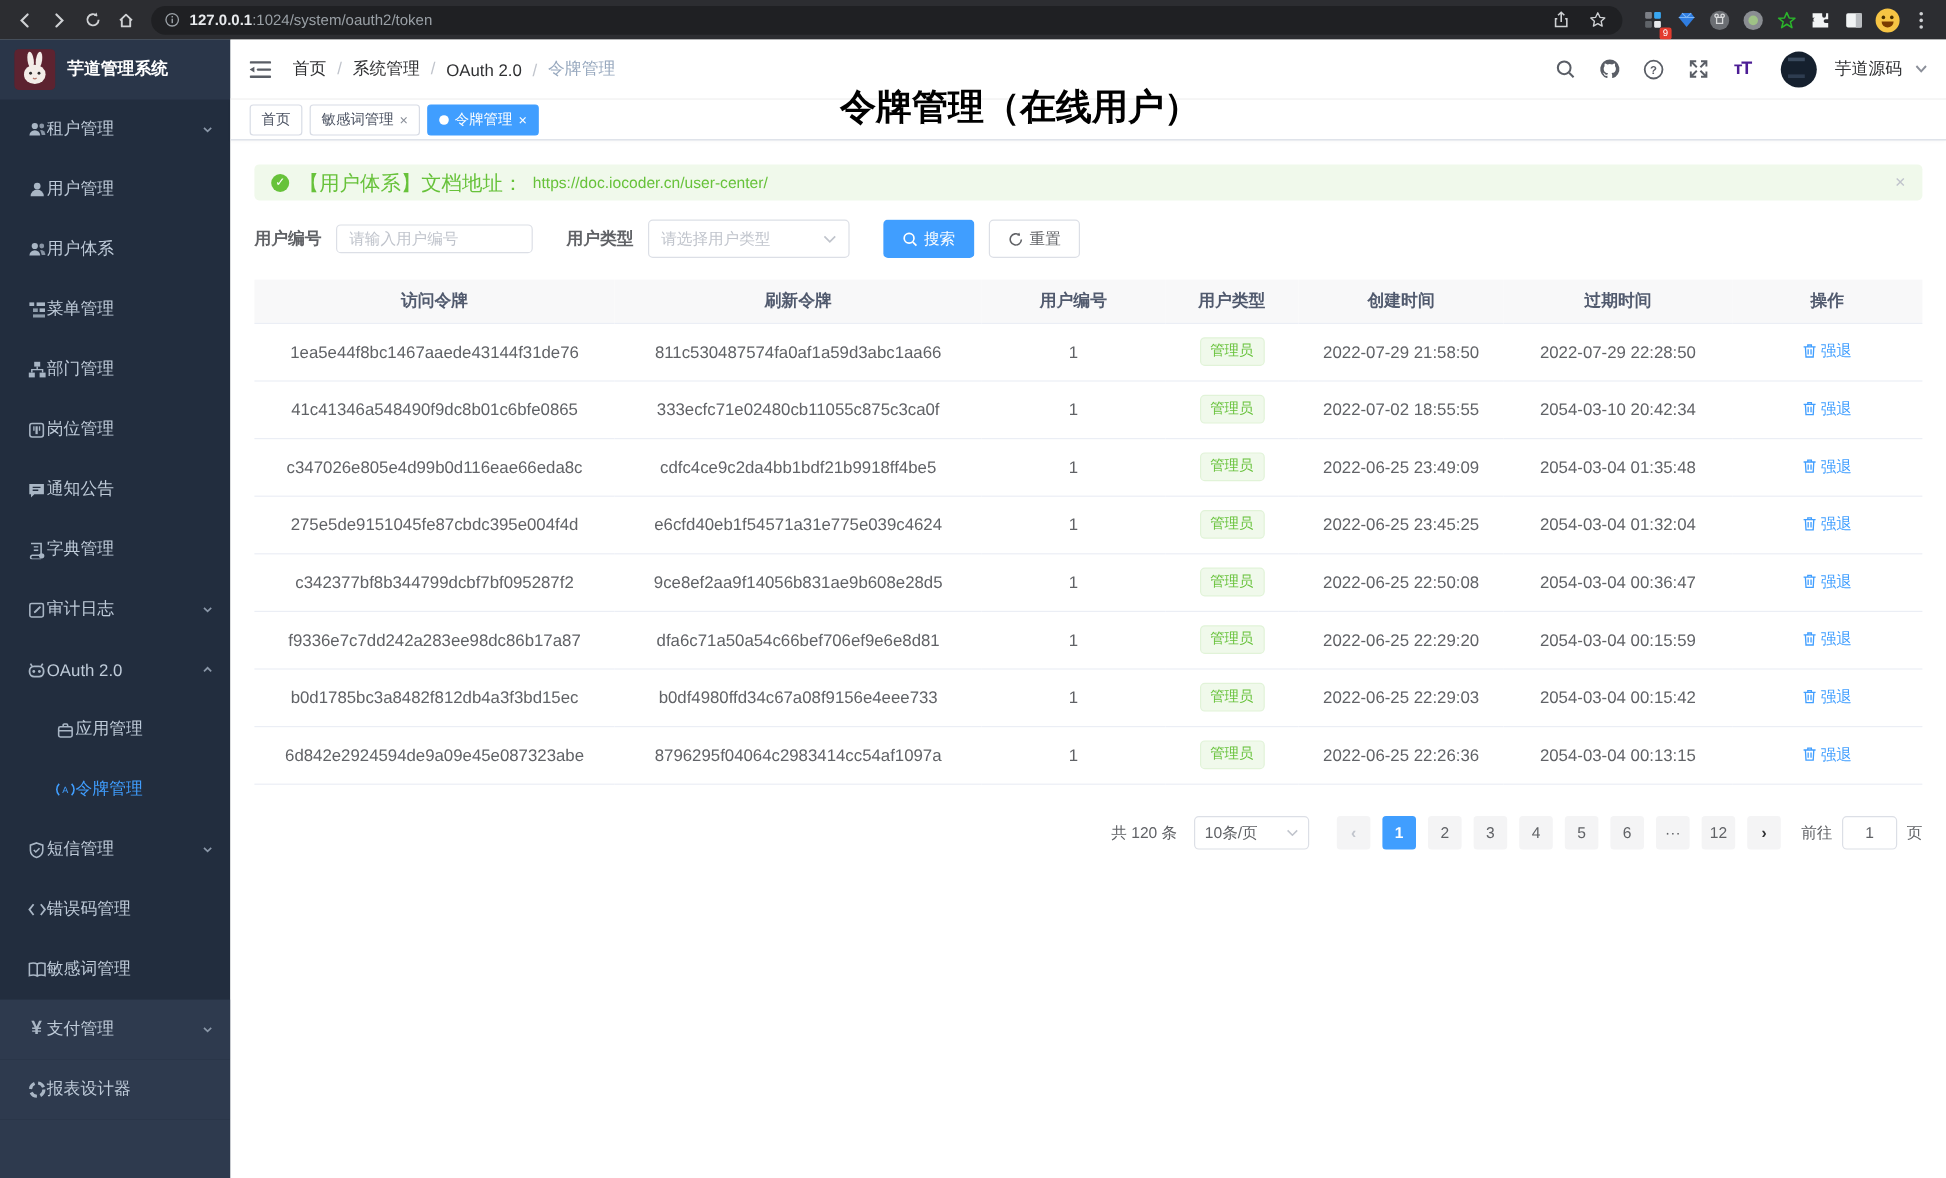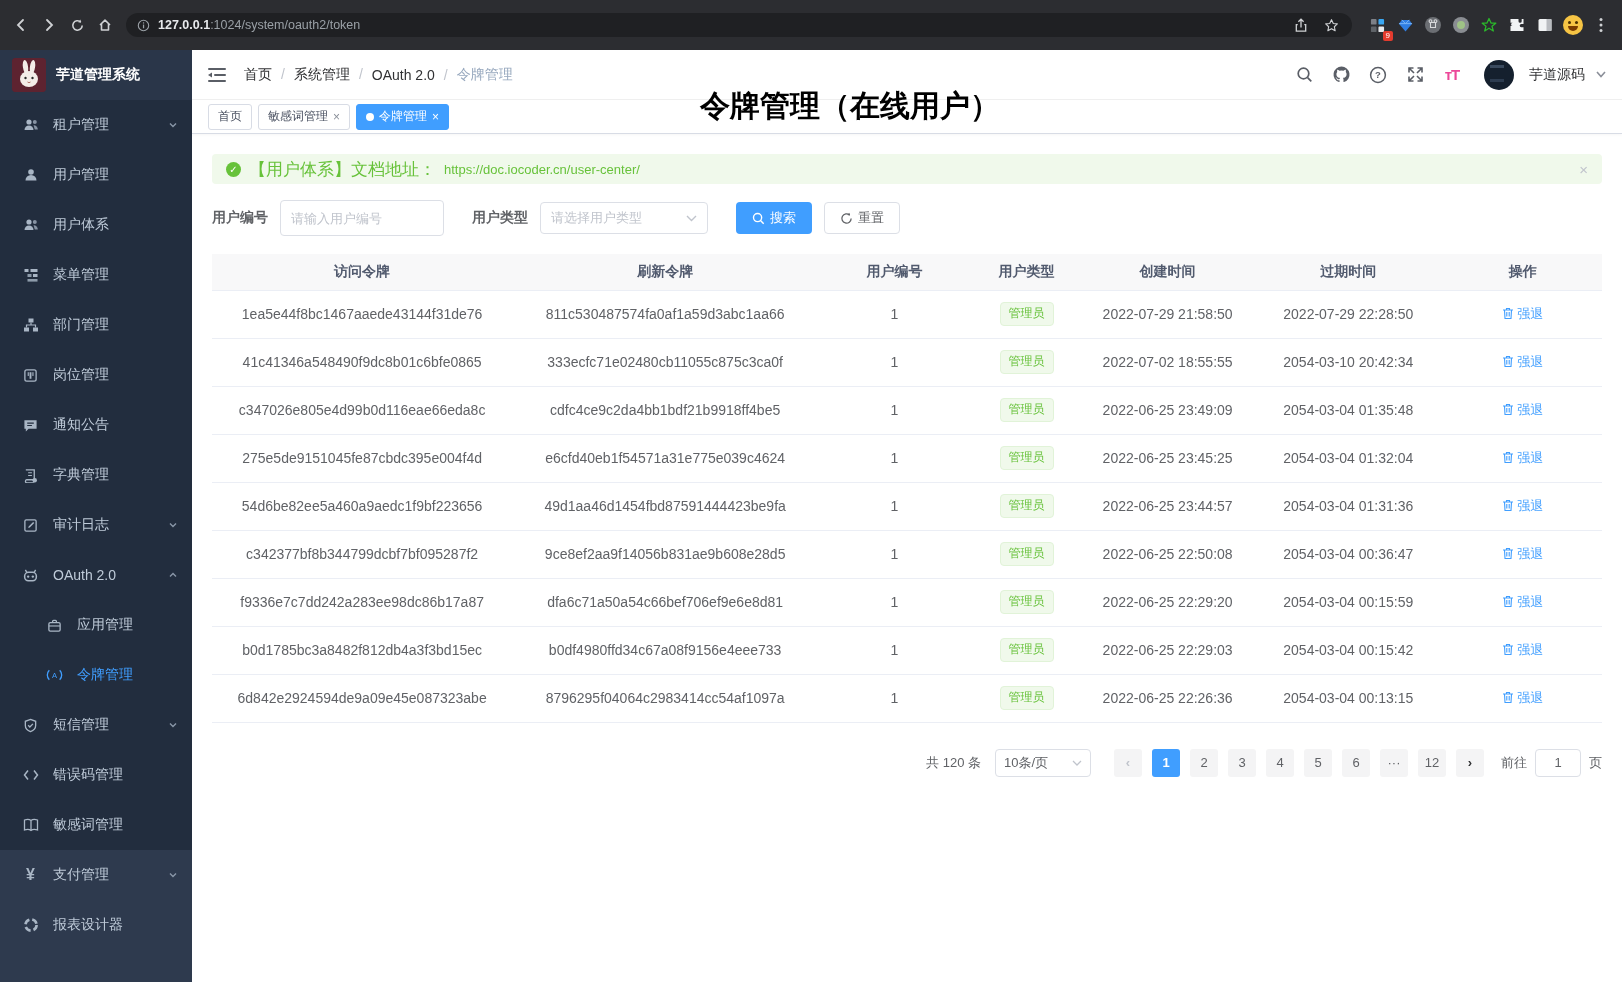--- a/index.html
+++ b/index.html
@@ -1,59 +1,59 @@
 <!DOCTYPE html>
 <html><head>
 <meta charset="utf-8">
 <style>
   * { margin:0; padding:0; box-sizing:border-box; }
   html,body { width:1622px; height:982px; overflow:hidden; font-family:"Liberation Sans","DejaVu Sans",sans-serif; background:#fff; }
 
   
-  .browser-bar { height:50px; background:#2c2d31; display:flex; align-items:center; padding:0 10px; gap:6px; }
+  .browser-bar { height:33px; background:#2c2d31; display:flex; align-items:center; padding:0 10px; gap:6px; }
   .b-icon { width:22px; height:22px; display:flex; align-items:center; justify-content:center; color:#cfd1d4; flex:0 0 auto; }
   .b-icon svg { display:block; }
   .omnibox { flex:1; height:24px; background:#1f2023; border-radius:12px; margin:0 8px 0 4px; display:flex; align-items:center; padding:0 10px; gap:8px; min-width:0; }
   .omni-url { font-size:12.5px; color:#9aa0a6; white-space:nowrap; overflow:hidden; }
   .omni-url .host { color:#e8eaed; font-weight:bold; }
   .ext-wrap { position:relative; }
   .badge9 { position:absolute; right:-5px; bottom:-5px; background:#e33b2e; color:#fff; font-size:8px; padding:1px 3px; border-radius:2px; line-height:1; }
   .smiley { width:20px; height:20px; border-radius:50%; background:#f6c444; position:relative; }
   .smiley:before { content:""; position:absolute; left:5px; top:6px; width:3px; height:3px; border-radius:50%; background:#4a2f00; box-shadow:7px 0 0 #4a2f00; }
   .smiley:after { content:""; position:absolute; left:5px; top:11px; width:10px; height:5px; border-radius:0 0 10px 10px; background:#7a3b00; }
 
   
   .app { display:flex; height:949px; position:relative; }
 
   
   .sidebar { width:192px; background:#222d3e; display:flex; flex-direction:column; flex:0 0 auto; }
   .logo-row { height:50px; background:#2a3649; display:flex; align-items:center; padding:0 12px; gap:10px; flex:0 0 auto; }
   .logo-img { width:34px; height:34px; border-radius:4px; background:#5b2430; display:flex; align-items:center; justify-content:center; overflow:hidden; }
   .logo-title { color:#fff; font-size:14px; font-weight:bold; white-space:nowrap; }
   .menu { flex:1; display:flex; flex-direction:column; }
-  .menu-item { height:50px; display:flex; align-items:center; padding:0 14px 0 22px; color:#bfcbd9; font-size:14px; gap:14px; cursor:pointer; }
+  .menu-item { height:50px; display:flex; align-items:center; padding:0 14px 0 22px; color:#bfcbd9; font-size:14px; cursor:pointer; }
   .menu-item .mi-icon { width:17px; height:17px; display:flex; align-items:center; justify-content:center; color:#a9b6c5; flex:0 0 auto; font-size:13px; }
   .menu-item .mi-label { flex:1; white-space:nowrap; }
   .menu-item .arrow { color:#8a97a8; display:flex; }
   .menu-item.child { padding-left:46px; }
   .menu-item.active, .menu-item.active .mi-icon { color:#409eff; }
   .menu-tail { background:#2e3a4e; }
   .menu-filler { flex:1; background:#2e3a4e; }
 
   
   .main { flex:1; display:flex; flex-direction:column; min-width:0; background:#fff; }
   .navbar { height:50px; display:flex; align-items:center; padding:0 16px 0 14px; border-bottom:1px solid #f0f0f0; flex:0 0 auto; }
   .hamburger { width:22px; height:22px; color:#5a5e66; display:flex; align-items:center; justify-content:center; margin-right:16px; cursor:pointer; }
   .breadcrumb { display:flex; align-items:center; font-size:14px; color:#303133; gap:9px; }
   .crumb { cursor:pointer; }
   .crumb:not(:last-child):after { content:"/"; color:#c0c4cc; margin-left:9px; font-weight:normal; }
   .crumb.last { color:#97a8be; cursor:default; }
   .nav-right { margin-left:auto; display:flex; align-items:center; gap:15px; color:#5a5e66; }
   .nav-tool { width:22px; height:22px; display:flex; align-items:center; justify-content:center; cursor:pointer; }
-  .font-tool { font-size:15px; font-weight:bold; color:#ec4899; letter-spacing:-1px; }
+  .font-tool { font-size:15px; font-weight:bold; color:#4c1d95; letter-spacing:-1px; }
   .avatar { width:30px; height:30px; border-radius:50%; background:#15202e; position:relative; overflow:hidden; margin-left:6px; }
   .avatar:after { content:""; position:absolute; left:6px; top:5px; width:14px; height:3px; background:#3a4a5e; box-shadow:0 14px 0 #2d3c50; }
   .user-name { font-size:14px; color:#303133; }
   .caret-down { color:#8b8f99; display:flex; margin-left:-4px; cursor:pointer; }
 
   
   .tabs-bar { height:34px; display:flex; align-items:center; padding:0 16px; gap:6px; border-bottom:1px solid #d8dce5; box-shadow:0 1px 3px rgba(0,0,0,.04); flex:0 0 auto; }
   .tag-tab { height:26px; display:flex; align-items:center; gap:5px; padding:0 9px; border:1px solid #d8dce5; background:#fff; color:#495060; font-size:12px; border-radius:3px; cursor:pointer; }
   .tag-tab .dot { width:8px; height:8px; border-radius:50%; background:#fff; display:none; }
   .tag-tab .close-x { font-size:12px; color:#8a8f99; line-height:1; }
@@ -64,21 +64,21 @@
   
   .content { flex:1; padding:20px 20px 0; overflow:hidden; }
   .alert { height:30px; background:#f0f9eb; border-radius:4px; display:flex; align-items:center; padding:0 14px; gap:8px; position:relative; }
   .alert-check { width:15px; height:15px; border-radius:50%; background:#67c23a; color:#fff; font-size:10px; display:flex; align-items:center; justify-content:center; flex:0 0 auto; }
   .alert-text { font-size:17px; color:#67c23a; }
   .alert-link { font-size:13px; color:#67c23a; text-decoration:none; cursor:pointer; }
   .alert-close { position:absolute; right:14px; color:#c0c4cc; font-size:15px; cursor:pointer; line-height:1; }
 
   .filters { margin-top:16px; display:flex; align-items:center; }
   .f-label { font-size:14px; font-weight:bold; color:#606266; margin-right:12px; white-space:nowrap; }
-  .f-input { width:164px; height:36px; border:1px solid #dcdfe6; border-radius:4px; padding:0 10px; font-size:13px; color:#606266; outline:none; font-family:Liberation Sans, sans-serif; }
+  .f-input { width:164px; height:24px; border:1px solid #dcdfe6; border-radius:4px; padding:0 10px; font-size:13px; color:#606266; outline:none; font-family:Liberation Serif, serif; }
   .f-input::placeholder { color:#c0c4cc; }
   .f-select { width:168px; height:32px; border:1px solid #dcdfe6; border-radius:4px; padding:0 10px; font-size:13px; color:#c0c4cc; display:flex; align-items:center; justify-content:space-between; margin-right:28px; cursor:pointer; }
   .f-select .sel-arrow { color:#c0c4cc; display:flex; }
   .btn { height:32px; border-radius:4px; font-size:13px; display:inline-flex; align-items:center; gap:5px; padding:0 15px; cursor:pointer; border:1px solid transparent; font-family:inherit; }
   .btn-primary { background:#409eff; color:#fff; }
   .btn-plain { background:#fff; color:#606266; border-color:#dcdfe6; margin-left:12px; }
 
   
   table.data { width:100%; border-collapse:collapse; margin-top:18px; table-layout:fixed; }
   table.data th { height:36px; background:#f8f8f9; color:#515a6e; font-size:14px; font-weight:bold; text-align:center; border-bottom:1px solid #ebeef5; }
@@ -587,34 +587,20 @@
             <td>2022-06-25 23:45:25</td>
               <td>2054-03-04 01:32:04</td>
             <td><a class="kick-link">
                   <svg width="12" height="13" viewBox="0 0 12 13">
                     <path d="M1 3 h10 M4.5 3 V1.5 h3 V3 M2.5 3 l.5 8.5 h6 l.5-8.5 M4.8 5 v4.5 M7.2 5 v4.5" stroke="currentColor" stroke-width="1.1" fill="none"></path>
                   </svg>
                   <span>强退</span>
                 </a></td>
           </tr>
           <tr>
-            <td>54d6be82ee5a460a9aedc1f9bf223656</td>
-              <td>49d1aa46d1454fbd87591444423be9fa</td>
-              <td>1</td>
-            <td><span class="type-badge">管理员</span></td>
-            <td>2022-06-25 23:44:57</td>
-              <td>2054-03-04 01:31:36</td>
-            <td><a class="kick-link">
-                  <svg width="12" height="13" viewBox="0 0 12 13">
-                    <path d="M1 3 h10 M4.5 3 V1.5 h3 V3 M2.5 3 l.5 8.5 h6 l.5-8.5 M4.8 5 v4.5 M7.2 5 v4.5" stroke="currentColor" stroke-width="1.1" fill="none"></path>
-                  </svg>
-                  <span>强退</span>
-                </a></td>
-          </tr>
-          <tr>
             <td>c342377bf8b344799dcbf7bf095287f2</td>
               <td>9ce8ef2aa9f14056b831ae9b608e28d5</td>
               <td>1</td>
             <td><span class="type-badge">管理员</span></td>
             <td>2022-06-25 22:50:08</td>
               <td>2054-03-04 00:36:47</td>
             <td><a class="kick-link">
                   <svg width="12" height="13" viewBox="0 0 12 13">
                     <path d="M1 3 h10 M4.5 3 V1.5 h3 V3 M2.5 3 l.5 8.5 h6 l.5-8.5 M4.8 5 v4.5 M7.2 5 v4.5" stroke="currentColor" stroke-width="1.1" fill="none"></path>
                   </svg>

